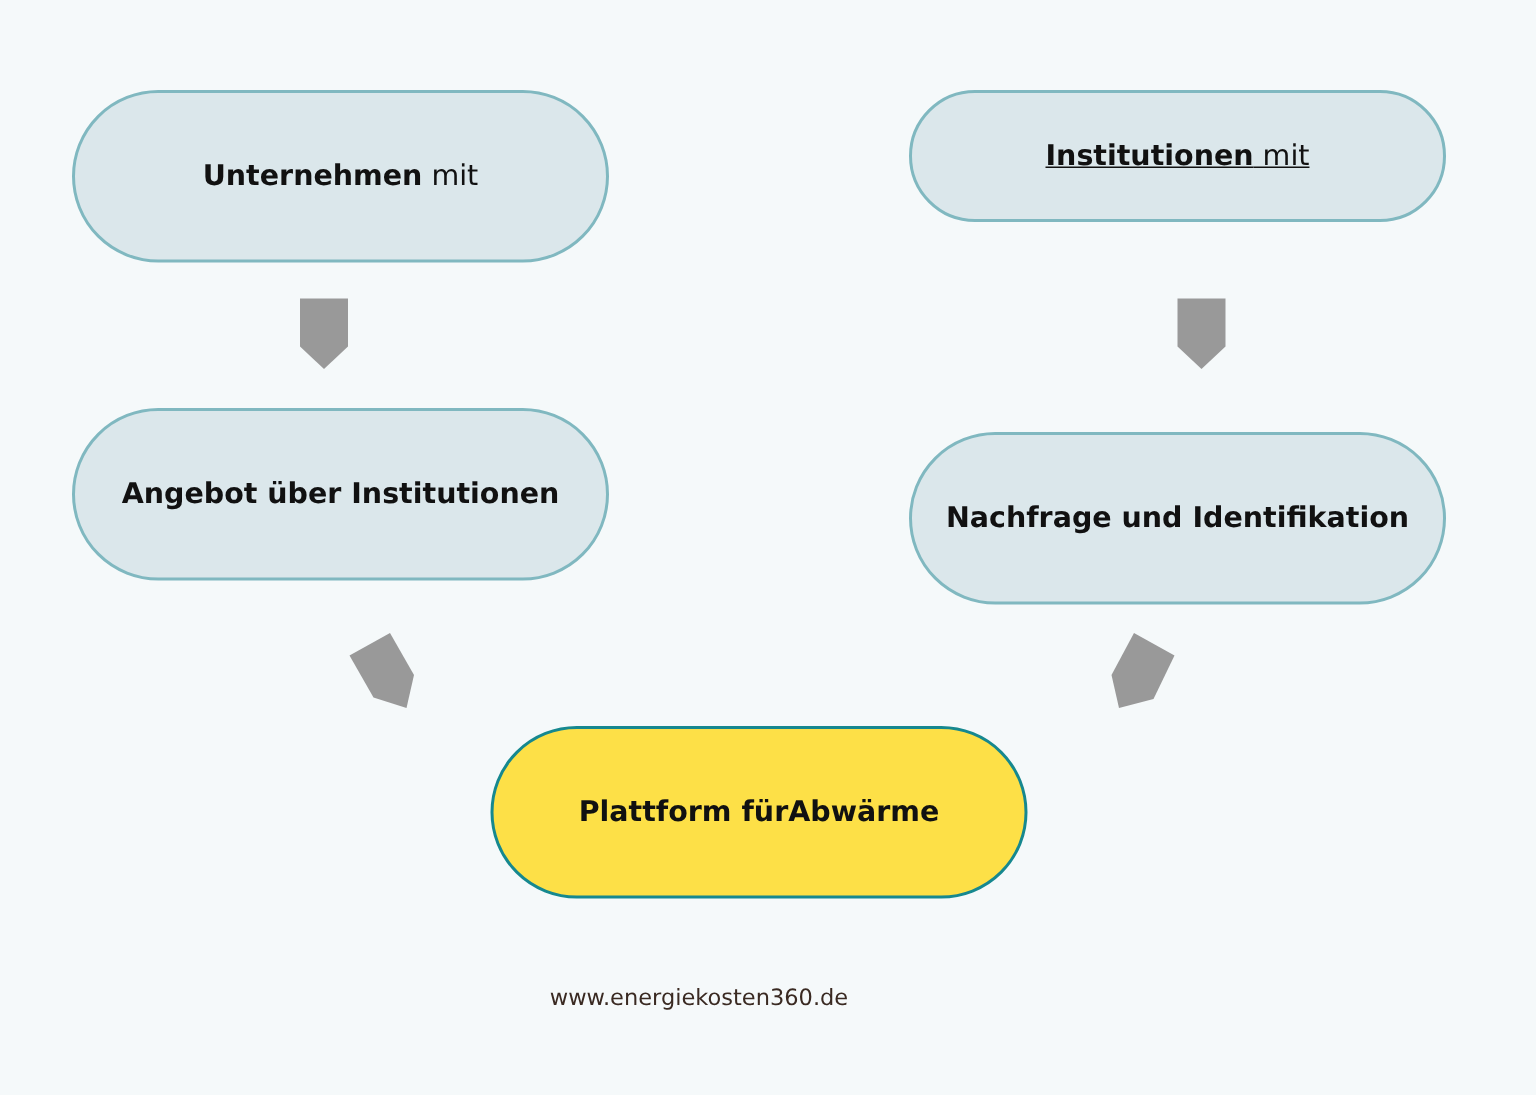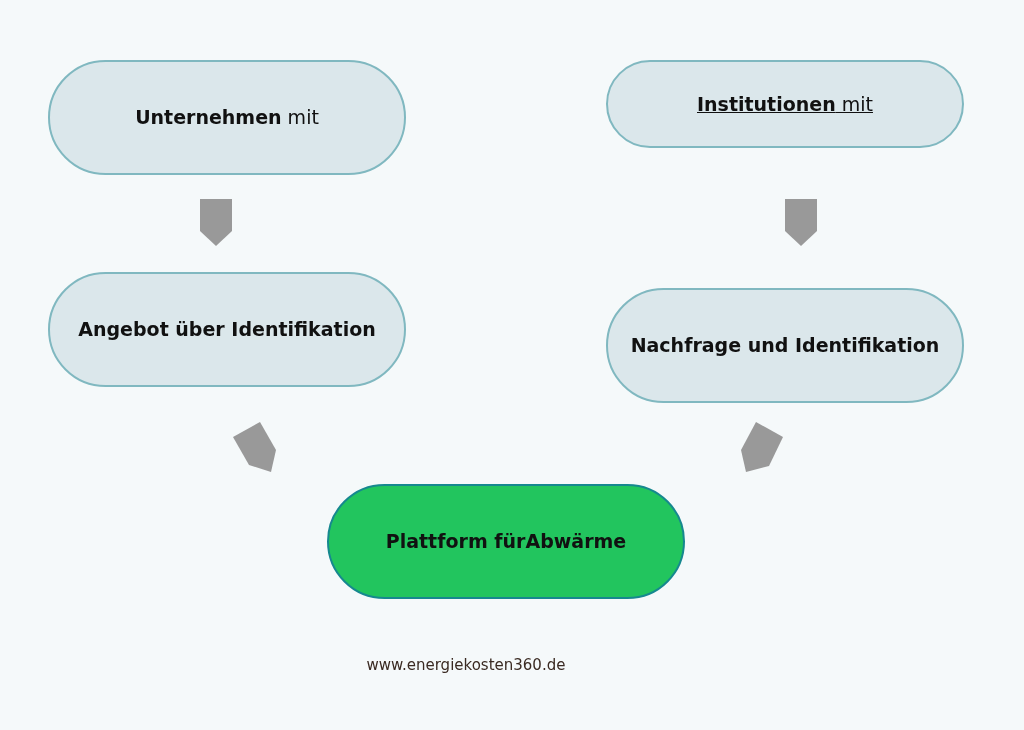--- a/index.html
+++ b/index.html
@@ -2,21 +2,21 @@
 <html><head>
 <meta charset="utf-8">
 <style>
   html, body { margin:0; padding:0; }
   body { width:1024px; height:730px; background:#f5f9fa; position:relative; overflow:hidden;
          font-family:"DejaVu Sans", sans-serif; }
   .node { position:absolute; box-sizing:border-box; border-radius:60px; border:2px solid #80b8c0;
           background:#dbe7eb; display:flex; flex-direction:row; align-items:center; justify-content:center;
           text-align:center; color:#111; font-size:19px; line-height:29px; }
   .node b { font-weight:bold; }
-  .node.main { background:#22c55e; border-color:#16888f; font-weight:bold; }
+  .node.main { background:#fde047; border-color:#16888f; font-weight:bold; }
   #n1 { left:48px; top:60px; width:358px; height:115px; }
   #n2 { left:606px; top:60px; width:358px; height:88px;text-decoration:underline; }
   #n3 { left:48px; top:272px; width:358px; height:115px; }
   #n4 { left:606px; top:288px; width:358px; height:115px; }
   #n5 { left:327px; top:484px; width:358px; height:115px; }
   svg.arrows { position:absolute; left:0; top:0; }
   .footer { position:absolute; left:0; width:932px; top:656px; text-align:center; font-size:15px; color:#3a2a22; }
 </style>
 </head>
 <body>
@@ -28,21 +28,21 @@
   <polygon points="756,422 783,437 769,466 746,472 741,450" fill="#999999"></polygon>
 </svg>
 
 <div class="node" id="n1">
   <div><b>Unternehmen</b><span> mit</span></div>
 </div>
 <div class="node" id="n2">
   <div><b>Institutionen</b><span> mit</span></div>
 </div>
 <div class="node" id="n3">
-  <div><b>Angebot über Identifikation</b></div>
+  <div><b>Angebot über Institutionen</b></div>
 </div>
 <div class="node" id="n4">
   <div><b>Nachfrage und Identifikation</b></div>
 </div>
 <div class="node main" id="n5">
   <div>Plattform für</div>
   <div>Abwärme</div>
 </div>
 
 <div class="footer">www.energiekosten360.de</div>

